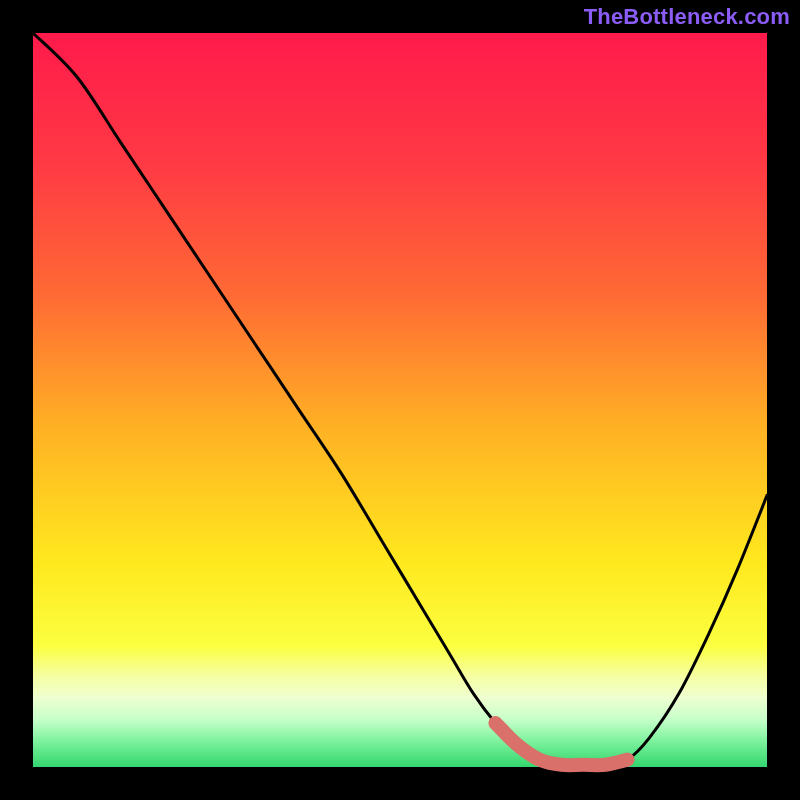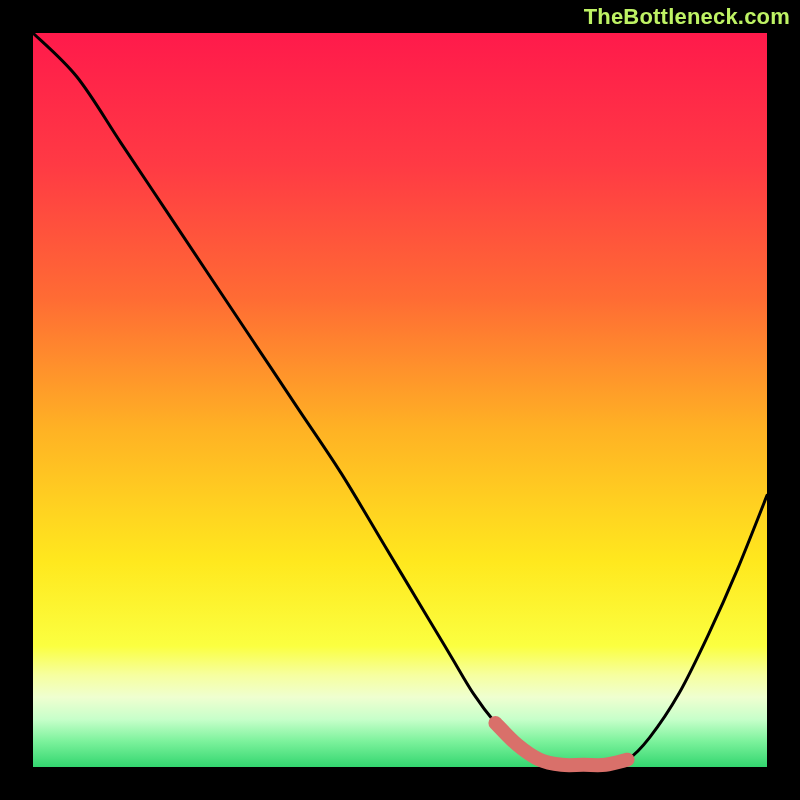--- a/index.html
+++ b/index.html
@@ -16,21 +16,21 @@
     left: 0;
     top: 0;
     width: 800px;
     height: 800px;
     background: #000;
   }
   .watermark {
     position: absolute;
     top: 4px;
     right: 10px;
-    color: #bef264;
+    color: #8b5cf6;
     font-size: 22px;
     font-weight: 600;
     letter-spacing: 0.2px;
     user-select: none;
   }
   svg {
     position: absolute;
     left: 0;
     top: 0;
   }

